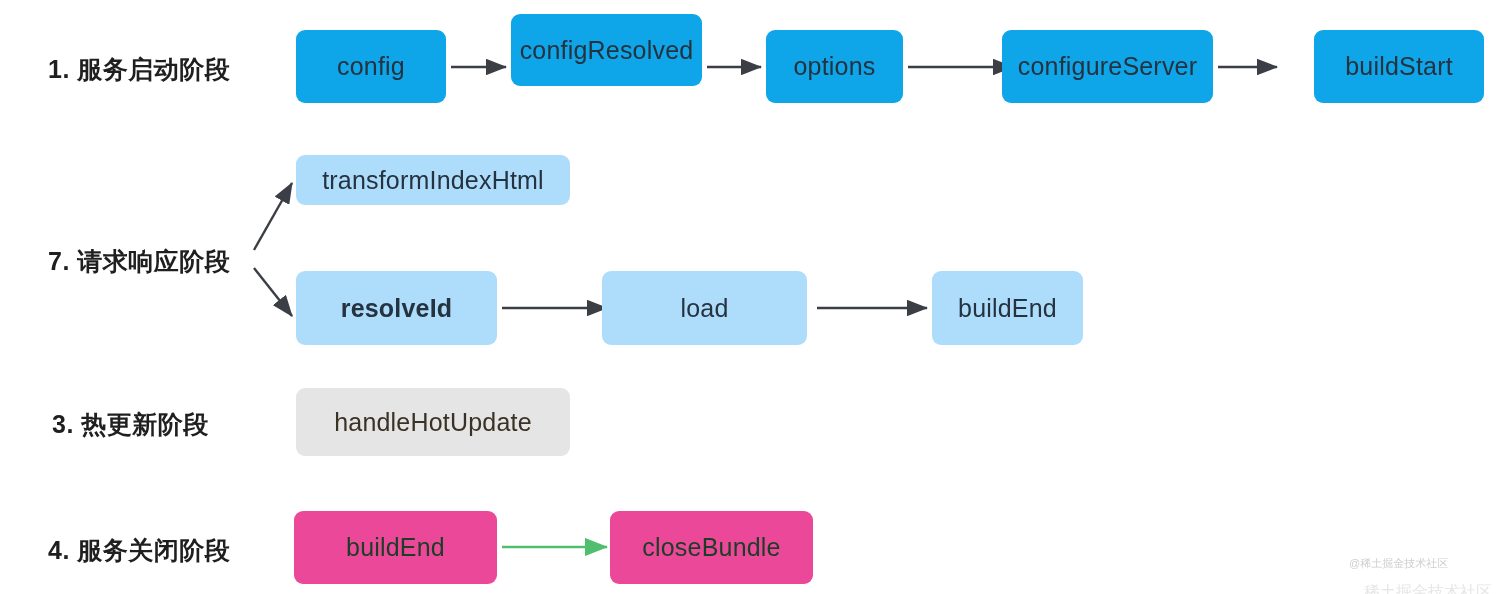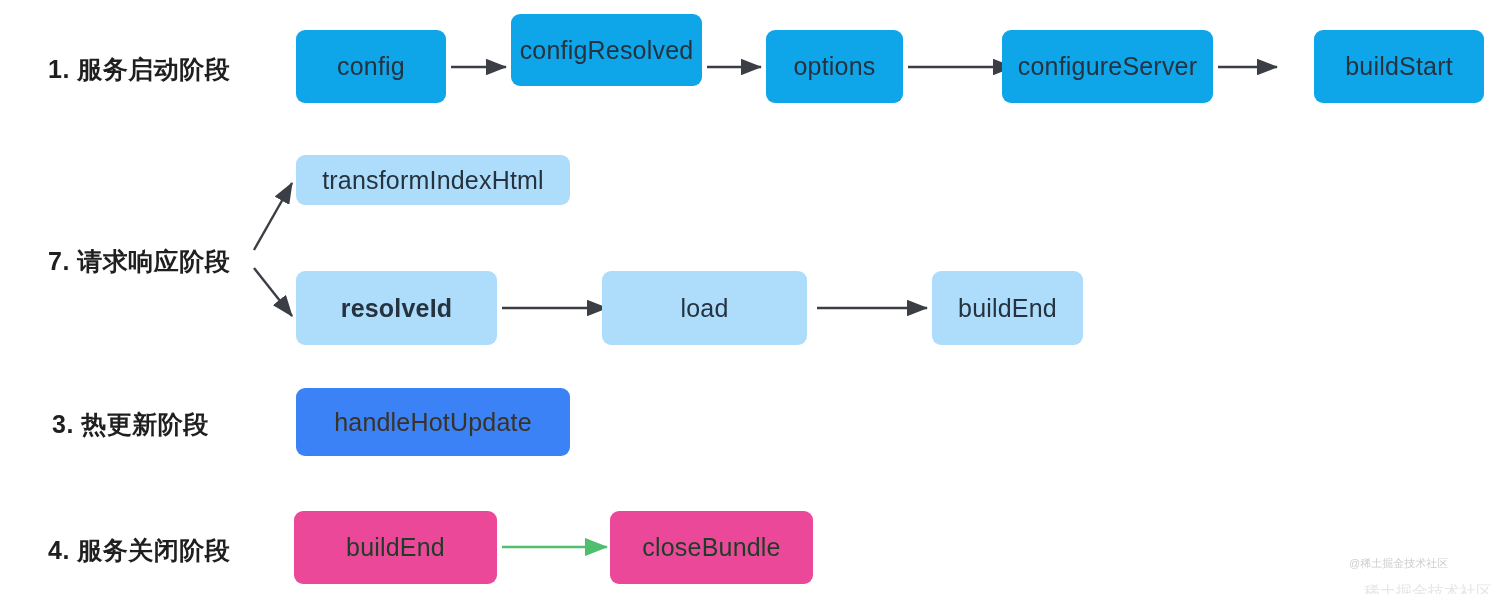--- a/index.html
+++ b/index.html
@@ -47,21 +47,21 @@
     box-sizing: border-box;
     font-size: 25px;
     font-weight: 400;
     letter-spacing: 0.2px;
     white-space: nowrap;
     color: #25323f;
     font-family: "Liberation Sans", "DejaVu Sans", sans-serif;
   }
   .node.cyan   { background: #0ea5e9; }
   .node.blue   { background: #AEDCFB; }
-  .node.orange { background: #3b82f6; color: #3b3226; }
+  .node.orange { background: #e5e5e5; color: #3b3226; }
   .node.green  { background: #ec4899; color: #1d3d26; }
 
   .watermark {
     position: absolute;
     color: #cfcfcf;
     font-size: 11px;
     white-space: nowrap;
     font-family: "Liberation Sans", "DejaVu Sans", sans-serif;
   }
   .watermark.ghost {

